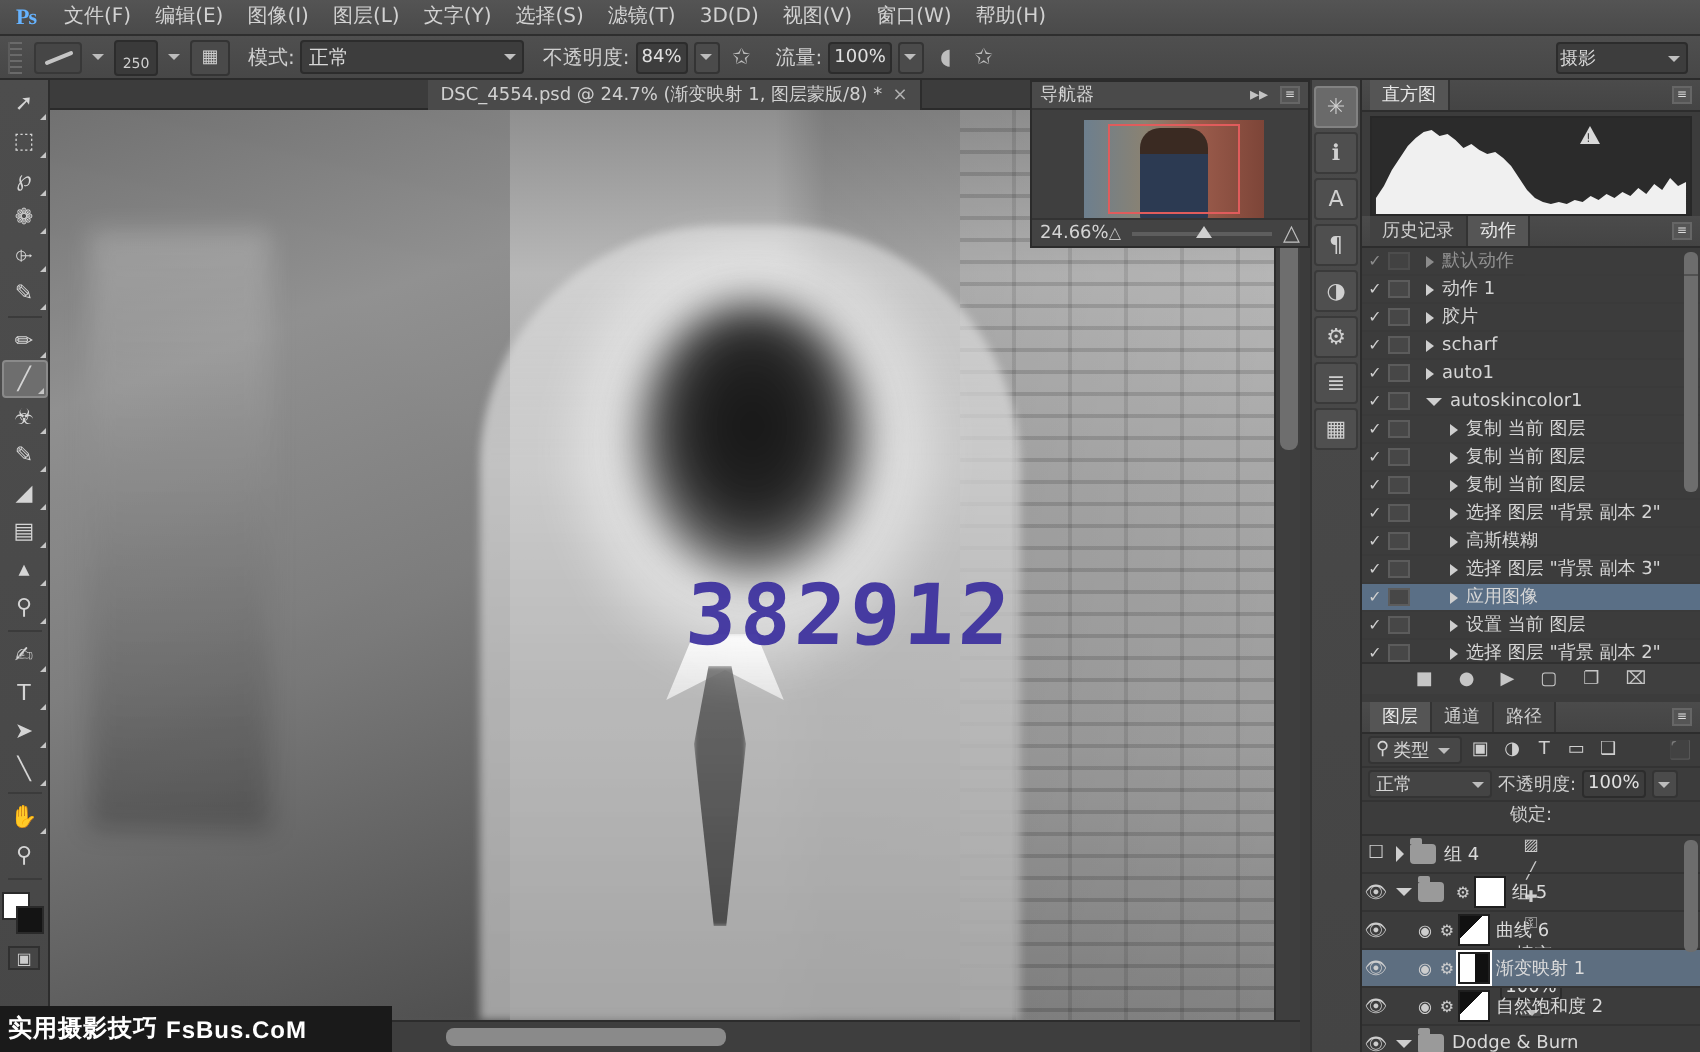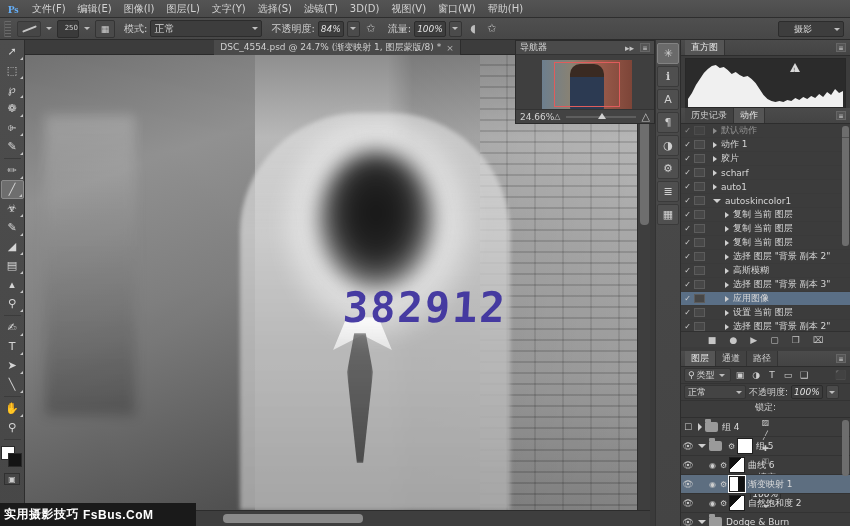--- a/index.html
+++ b/index.html
@@ -42,47 +42,47 @@
   .brush-preview {
     width:24px; height:16px; display:flex; align-items:center; justify-content:center;
     background:#464646; border:1px solid #383838; border-radius:2px; position:relative;
   }
   .brush-preview .stroke { width:15px; height:2px; background:#c5c5c5;
      transform:rotate(-22deg); border-radius:2px; }
   .tiny-caret { width:0;height:0;border-left:3px solid transparent;border-right:3px solid transparent;
      border-top:3px solid #bdbdbd; margin:0 2px; }
   .size-box {
     width:22px;height:18px;background:#3a3a3a;border:1px solid #2c2c2c;border-radius:2px;
-    display:flex;align-items:center;justify-content:flex-end;
+    display:flex;flex-direction:column;align-items:center;justify-content:flex-end;
     font-size:7px;color:#d0d0d0; padding-bottom:1px;gap:36px;
   }
   .size-box .dot { width:5px;height:5px;border-radius:50%;background:#b9b9b9;margin-bottom:1px;}
   .icon-btn {
     width:20px;height:18px;background:#4a4a4a;border:1px solid #343434;border-radius:2px;
     display:flex;align-items:center;justify-content:center;color:#cfcfcf;font-size:9px;
   }
   .opt-label { font-size:10px; color:#cfcfcf; margin-left:6px; white-space:nowrap;}
   .opt-select {
     height:17px; background:#3d3d3d; border:1px solid #2c2c2c; border-radius:2px;
     display:flex; align-items:center; padding:0 3px; color:#d8d8d8; font-size:10px;
     position:relative; min-width:30px;
   }
   .opt-select .arrow { position:absolute; right:3px; width:0;height:0;
      border-left:3px solid transparent;border-right:3px solid transparent;border-top:3px solid #c0c0c0;}
   .num-box {
     height:16px; min-width:26px; background:#3d3d3d;border:1px solid #2c2c2c;border-radius:2px;
-    display:flex;align-items:center;justify-content:center;color:#e0e0e0;font-size:9px;padding:0 2px;font-style:italic;
+    display:flex;align-items:center;justify-content:center;color:#e0e0e0;font-size:9px;padding:0 2px;
   }
   .stepper { width:13px;height:16px;background:#4b4b4b;border:1px solid #343434;border-radius:2px;
      display:flex;align-items:center;justify-content:center;}
   .airbrush { width:16px;height:16px;display:flex;align-items:center;justify-content:center;color:#bdbdbd;font-size:11px;}
   .ws-select {
     position:absolute; right:6px; top:3px; width:66px; height:16px;
     background:#3d3d3d;border:1px solid #2c2c2c;border-radius:2px;
-    display:flex;align-items:center;padding:0 15px;font-size:9px;color:#d8d8d8;
+    display:flex;align-items:center;padding:0 1px;font-size:9px;color:#d8d8d8;
   }
   .ws-select .arrow{position:absolute;right:3px;width:0;height:0;
     border-left:3px solid transparent;border-right:3px solid transparent;border-top:3px solid #c0c0c0;}
 
   
   .toolbar {
     position:absolute; left:0; top:40px; width:25px; height:486px;
     background:linear-gradient(#4d4d4d,#474747);
     border-right:1px solid #2d2d2d;
     display:flex; flex-direction:column; align-items:center; padding-top:2px;

